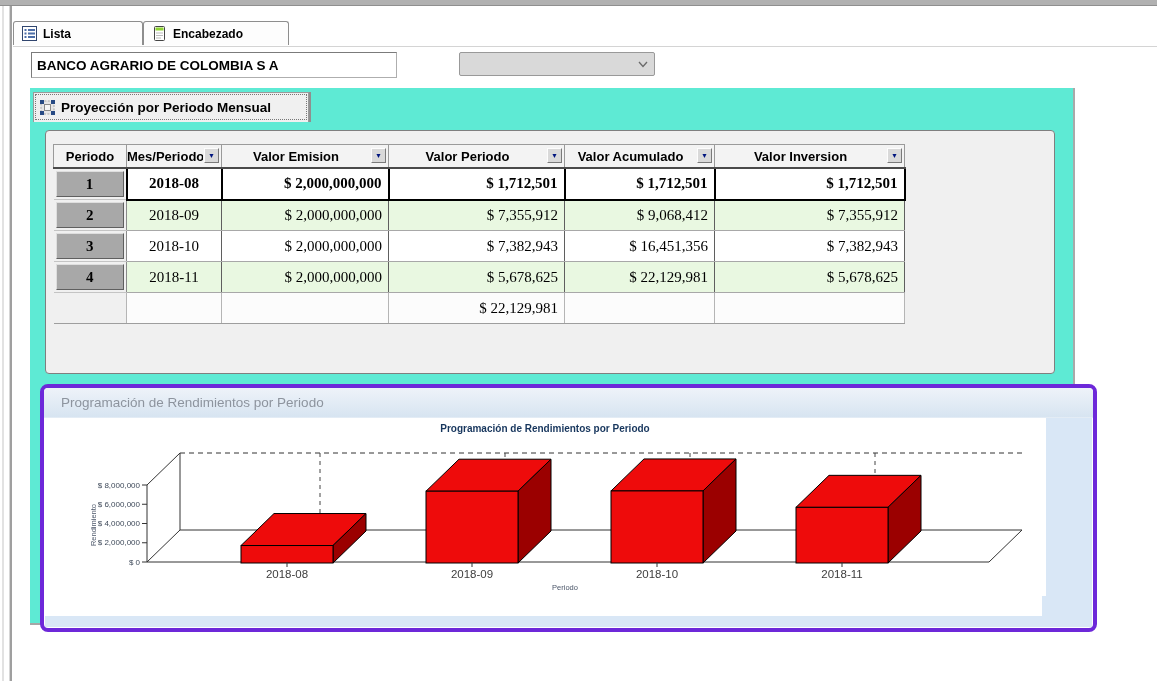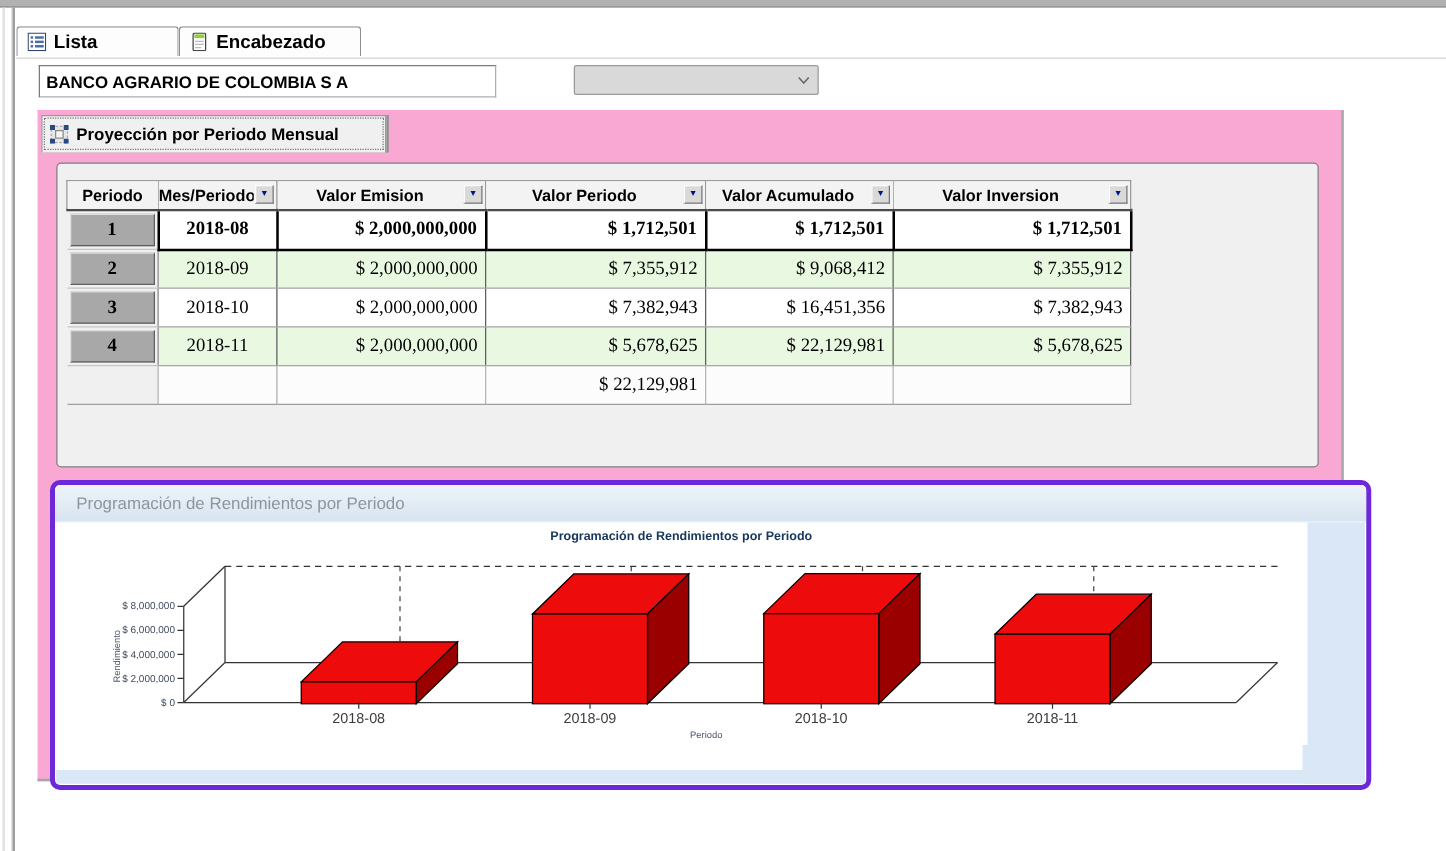--- a/index.html
+++ b/index.html
@@ -10,37 +10,37 @@
   
   .topbar{left:0;top:0;width:1157px;height:5px;background:#b1b1b1;border-bottom:1px solid #8f8f8f;}
   .lline1{left:2px;top:6px;width:2px;height:675px;background:#e2e2e2;}
   .lline2{left:9px;top:6px;width:1px;height:675px;background:#d6d6d6;}
   .lline3{left:10px;top:6px;width:2px;height:675px;background:#9f9f9f;}
   .tabline{left:13px;top:46px;width:1144px;height:1px;background:#d4d4d4;}
 
   
   .tab{top:21px;height:24px;background:#fdfdfd;border:1px solid #8e8e8e;border-bottom:none;
        border-radius:3px 3px 0 0;display:flex;align-items:center;gap:6px;padding:0 8px;
-       font-weight:bold;font-size:15px;color:#000;box-sizing:border-box;}
+       font-weight:bold;font-size:12px;color:#000;box-sizing:border-box;}
   .tab.active{top:17px;height:30px;background:#fff;z-index:5;}
   .tab .ic{width:15px;height:15px;flex:0 0 auto;}
 
   
   .bankbox{left:31px;top:52px;width:366px;height:26px;background:#fff;border:1px solid #7b7b7b;
            border-bottom-color:#aeaeae;border-right-color:#aeaeae;box-sizing:border-box;
            font-family:"Liberation Sans",sans-serif;font-weight:bold;font-size:13.5px;color:#000;
            padding:12px 5px;outline:none;}
   .glabel{left:408px;top:55px;font-weight:bold;font-size:13.5px;color:#000;margin-top:40px;}
   .combo{left:459px;top:52px;width:196px;height:24px;background:#d9d9d9;border:1px solid #999;
          border-radius:2px;box-sizing:border-box;display:flex;align-items:center;}
   .combo .val{flex:1;padding:0 6px;font-size:13px;color:#555;}
   .combo .chev{width:22px;display:flex;align-items:center;justify-content:center;color:#6a6a6a;}
 
   
-  .page{left:30px;top:88px;width:1045px;height:537px;background:#f9a8d4;
+  .page{left:30px;top:88px;width:1045px;height:537px;background:#5eead4;
         border-right:2px solid #a9a9a9;border-bottom:2px solid #a6a6a6;box-sizing:border-box;}
   .subtab{left:3px;top:4px;width:276px;height:30px;background:#f0f0f0;border:1px solid #9a9a9a;
           border-bottom:none;box-shadow:2px 0 0 #8f8f8f;display:flex;align-items:center;gap:6px;
           padding:0 6px;font-weight:bold;font-size:13.5px;color:#000;box-sizing:border-box;
           outline:1px dotted #777;outline-offset:-3px;}
 
   
   .tpanel{left:15px;top:42px;width:1008px;height:242px;background:#f0f0f0;
           border:1px solid #7f7f7f;border-radius:4px;}
 

